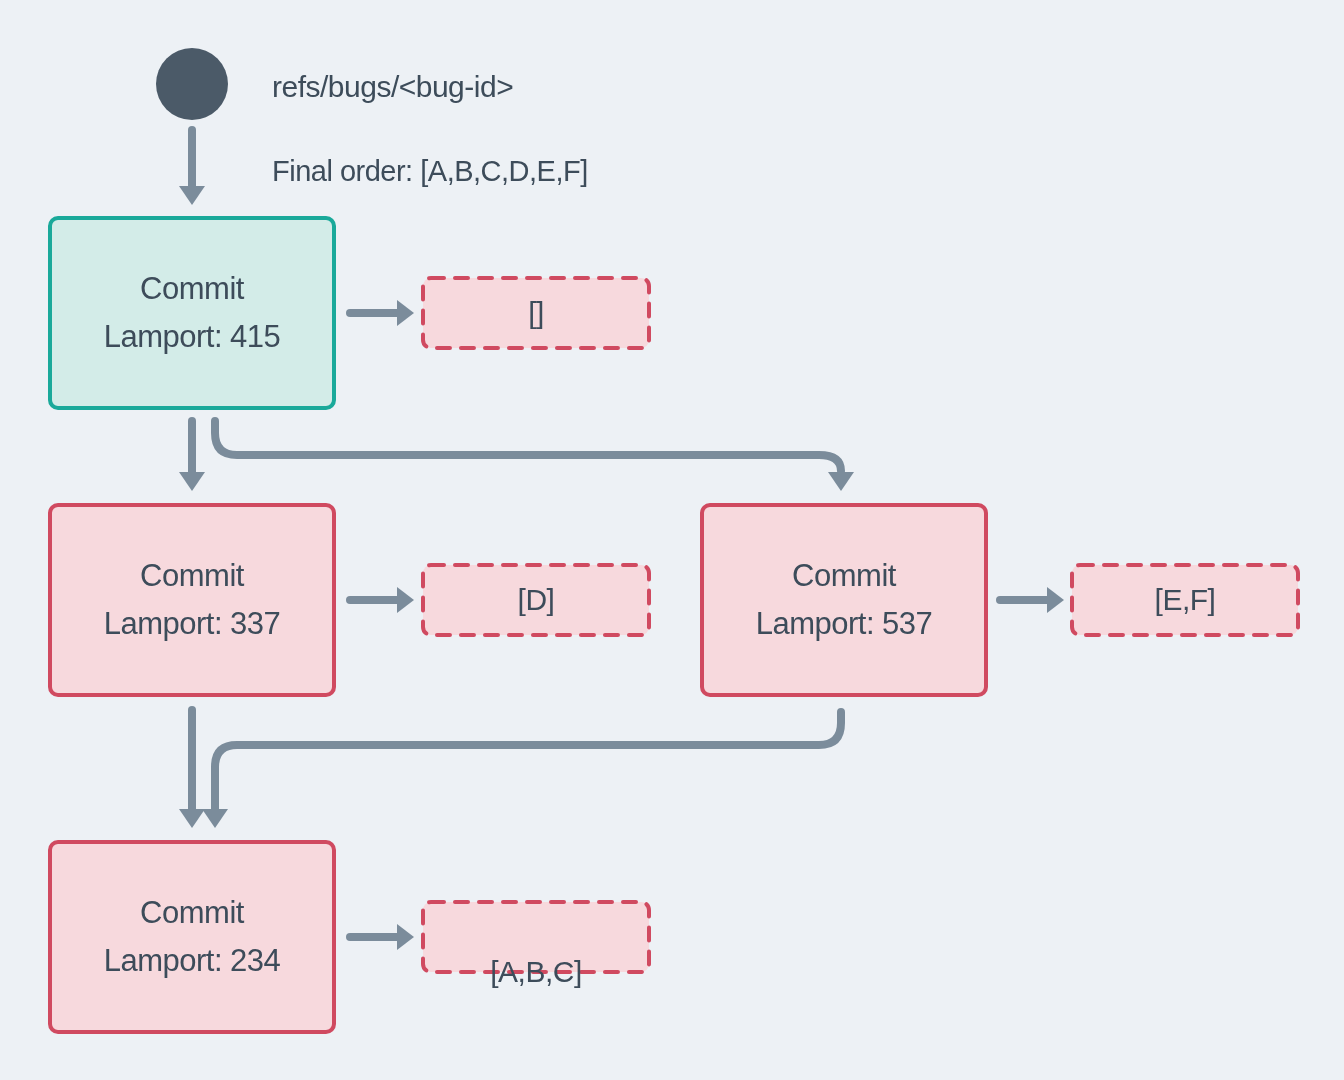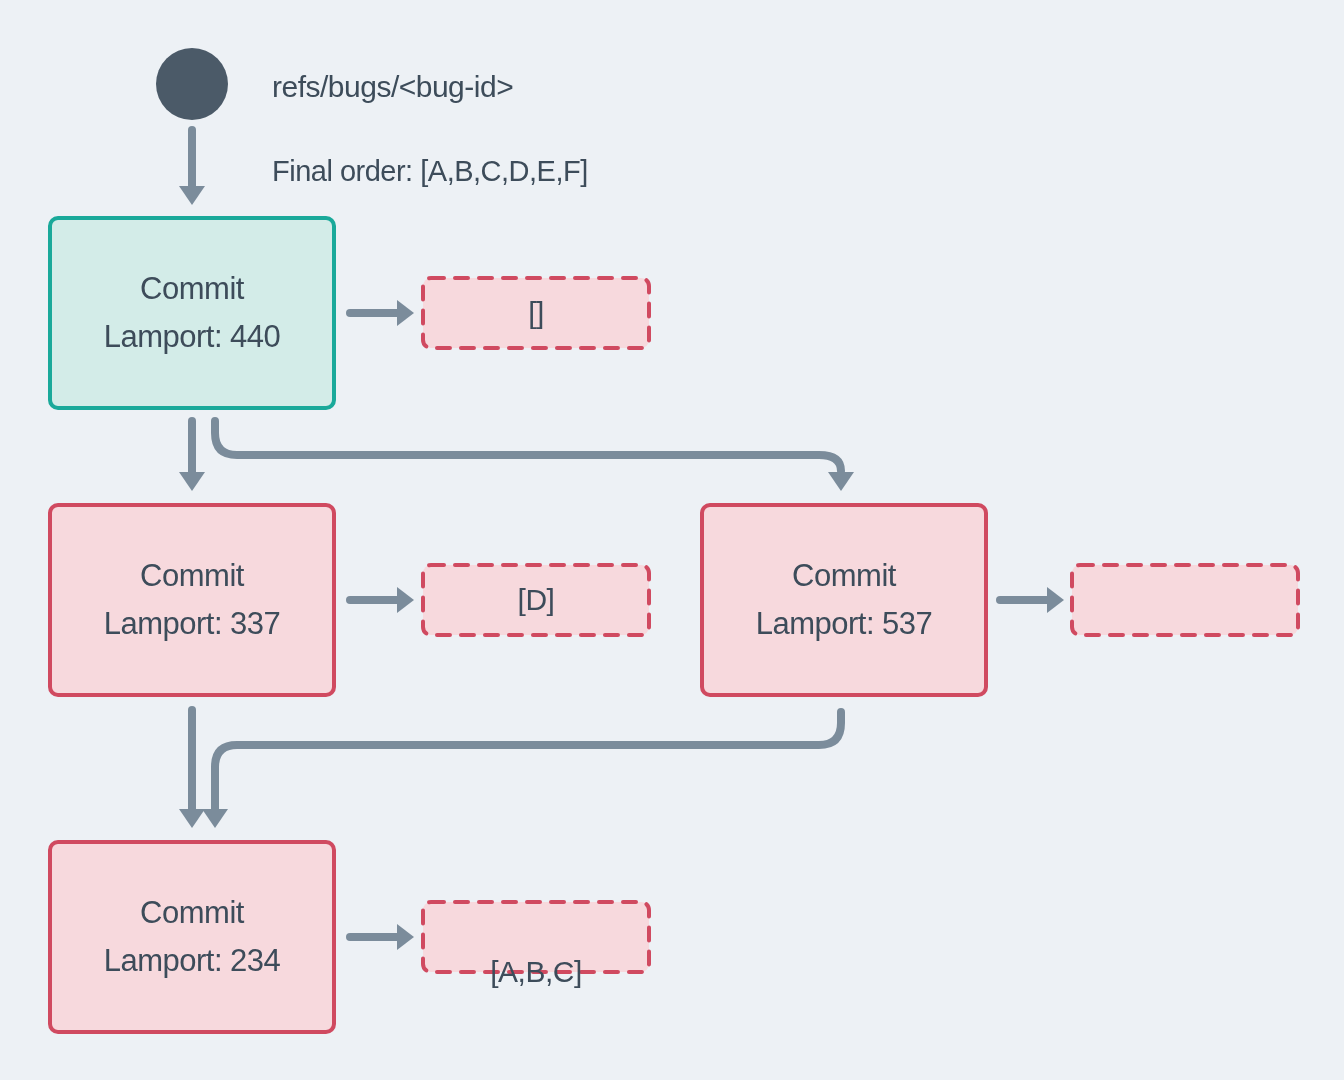--- a/index.html
+++ b/index.html
@@ -125,35 +125,36 @@
       <polygon class="head" points="397,924 397,950 414,937"></polygon>
     </g>
   </svg>
 
   <div class="ref-dot"></div>
   <div class="ref-name">refs/bugs/&lt;bug-id&gt;</div>
   <div class="final-order">Final order: [A,B,C,D,E,F]</div>
 
   <div class="commit head-commit commit-864">
     <div>Commit</div>
-    <div>Lamport: 440</div>
+    <div>Lamport: 415</div>
   </div>
 
   <div class="commit commit-246">
     <div>Commit</div>
     <div>Lamport: 337</div>
   </div>
 
   <div class="commit commit-537">
     <div>Commit</div>
     <div>Lamport: 537</div>
   </div>
 
   <div class="commit commit-127">
     <div>Commit</div>
     <div>Lamport: 234</div>
   </div>
 
   <div class="ops-label ops-864">[]</div>
   <div class="ops-label ops-246">[D]</div>
+  <div class="ops-label ops-537">[E,F]</div>
   <div class="ops-label ops-127">[A,B,C]</div>
 
 </div>
 
 </body></html>

